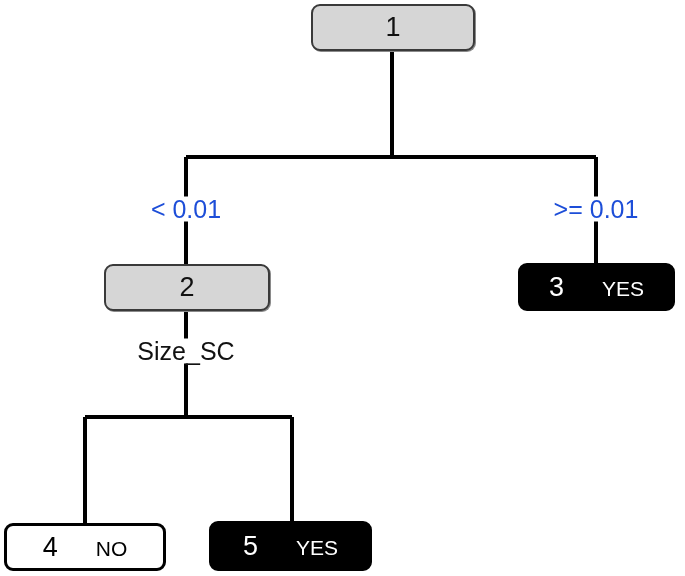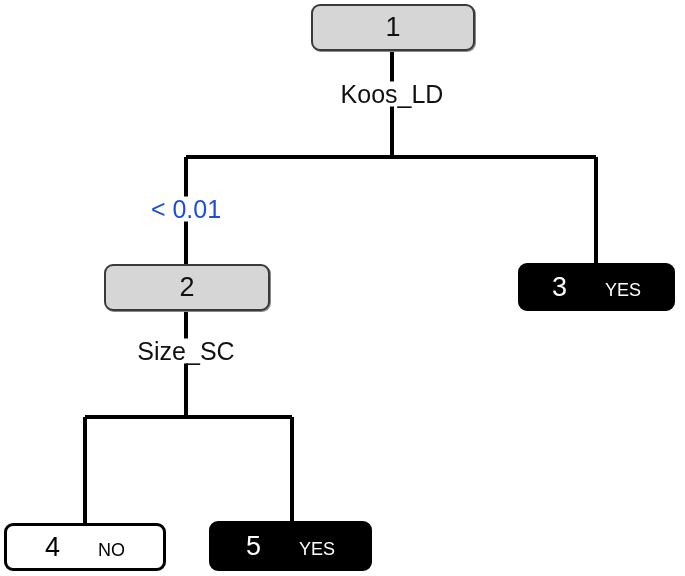--- a/index.html
+++ b/index.html
@@ -49,21 +49,21 @@
     display: flex;
     align-items: baseline;
     justify-content: center;
     white-space: nowrap;
   }
   .node-id {
     font-size: 27px;
     line-height: 1;
   }
   .node-class {
-    font-size: 18px;
+    font-size: 21px;
     line-height: 1;
     margin-left: 38px;
   }
   .node-split .node-id {
     color: #111111;
   }
   .edge-label {
     position: absolute;
     transform: translate(-50%, -50%);
     background: #ffffff;
@@ -109,24 +109,24 @@
       <line x1="292" y1="417" x2="292" y2="524"></line>
     </g>
   </svg>
 
   <div class="node node-split" style="left:311px; top:4px; width:164px; height:47px;">
     <div class="node-inner">
       <span class="node-id">1</span>
     </div>
   </div>
 
-  <div class="split-var" style="left:392px; top:94px;">Koos_LD</div>
 
   <div class="edge-label" style="left:186px; top:209px;">&lt; 0.01</div>
 
+  <div class="edge-label" style="left:596px; top:209px;">&gt;= 0.01</div>
 
   <div class="node node-split" style="left:104px; top:264px; width:166px; height:47px;">
     <div class="node-inner">
       <span class="node-id">2</span>
     </div>
   </div>
 
   <div class="node node-leaf-yes" style="left:518px; top:263px; width:157px; height:48px;">
     <div class="node-inner">
       <span class="node-id">3</span>

